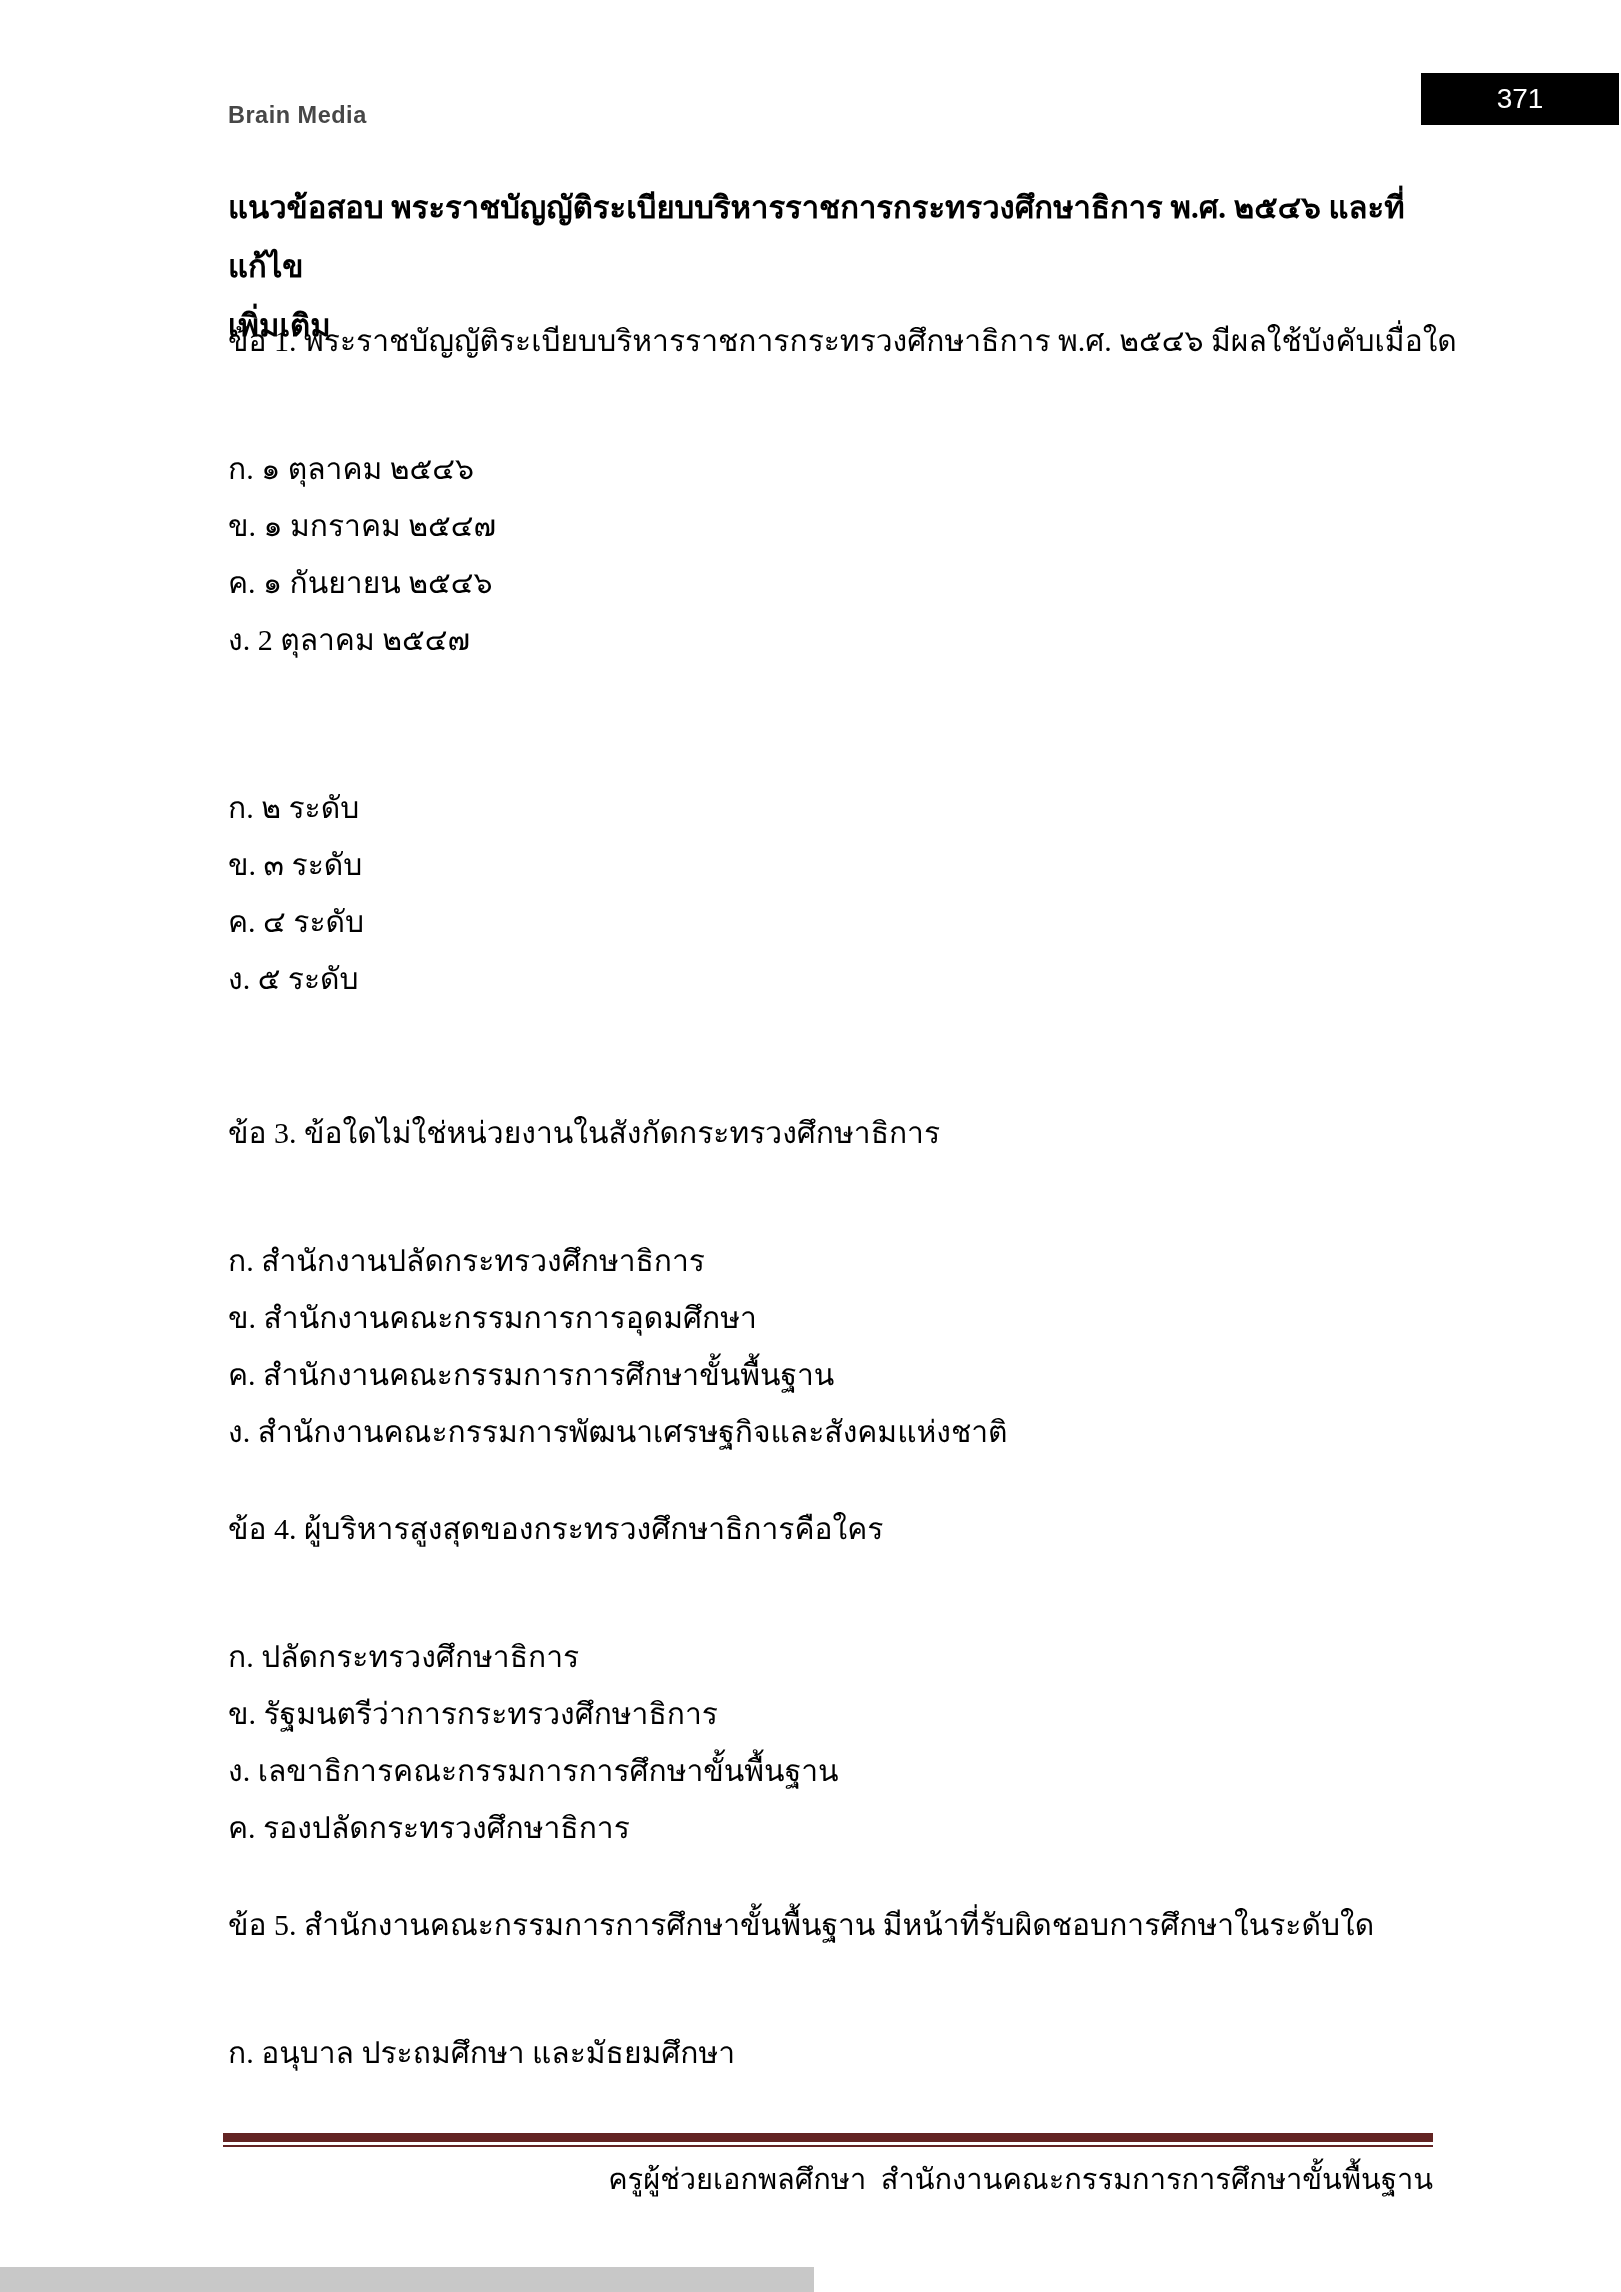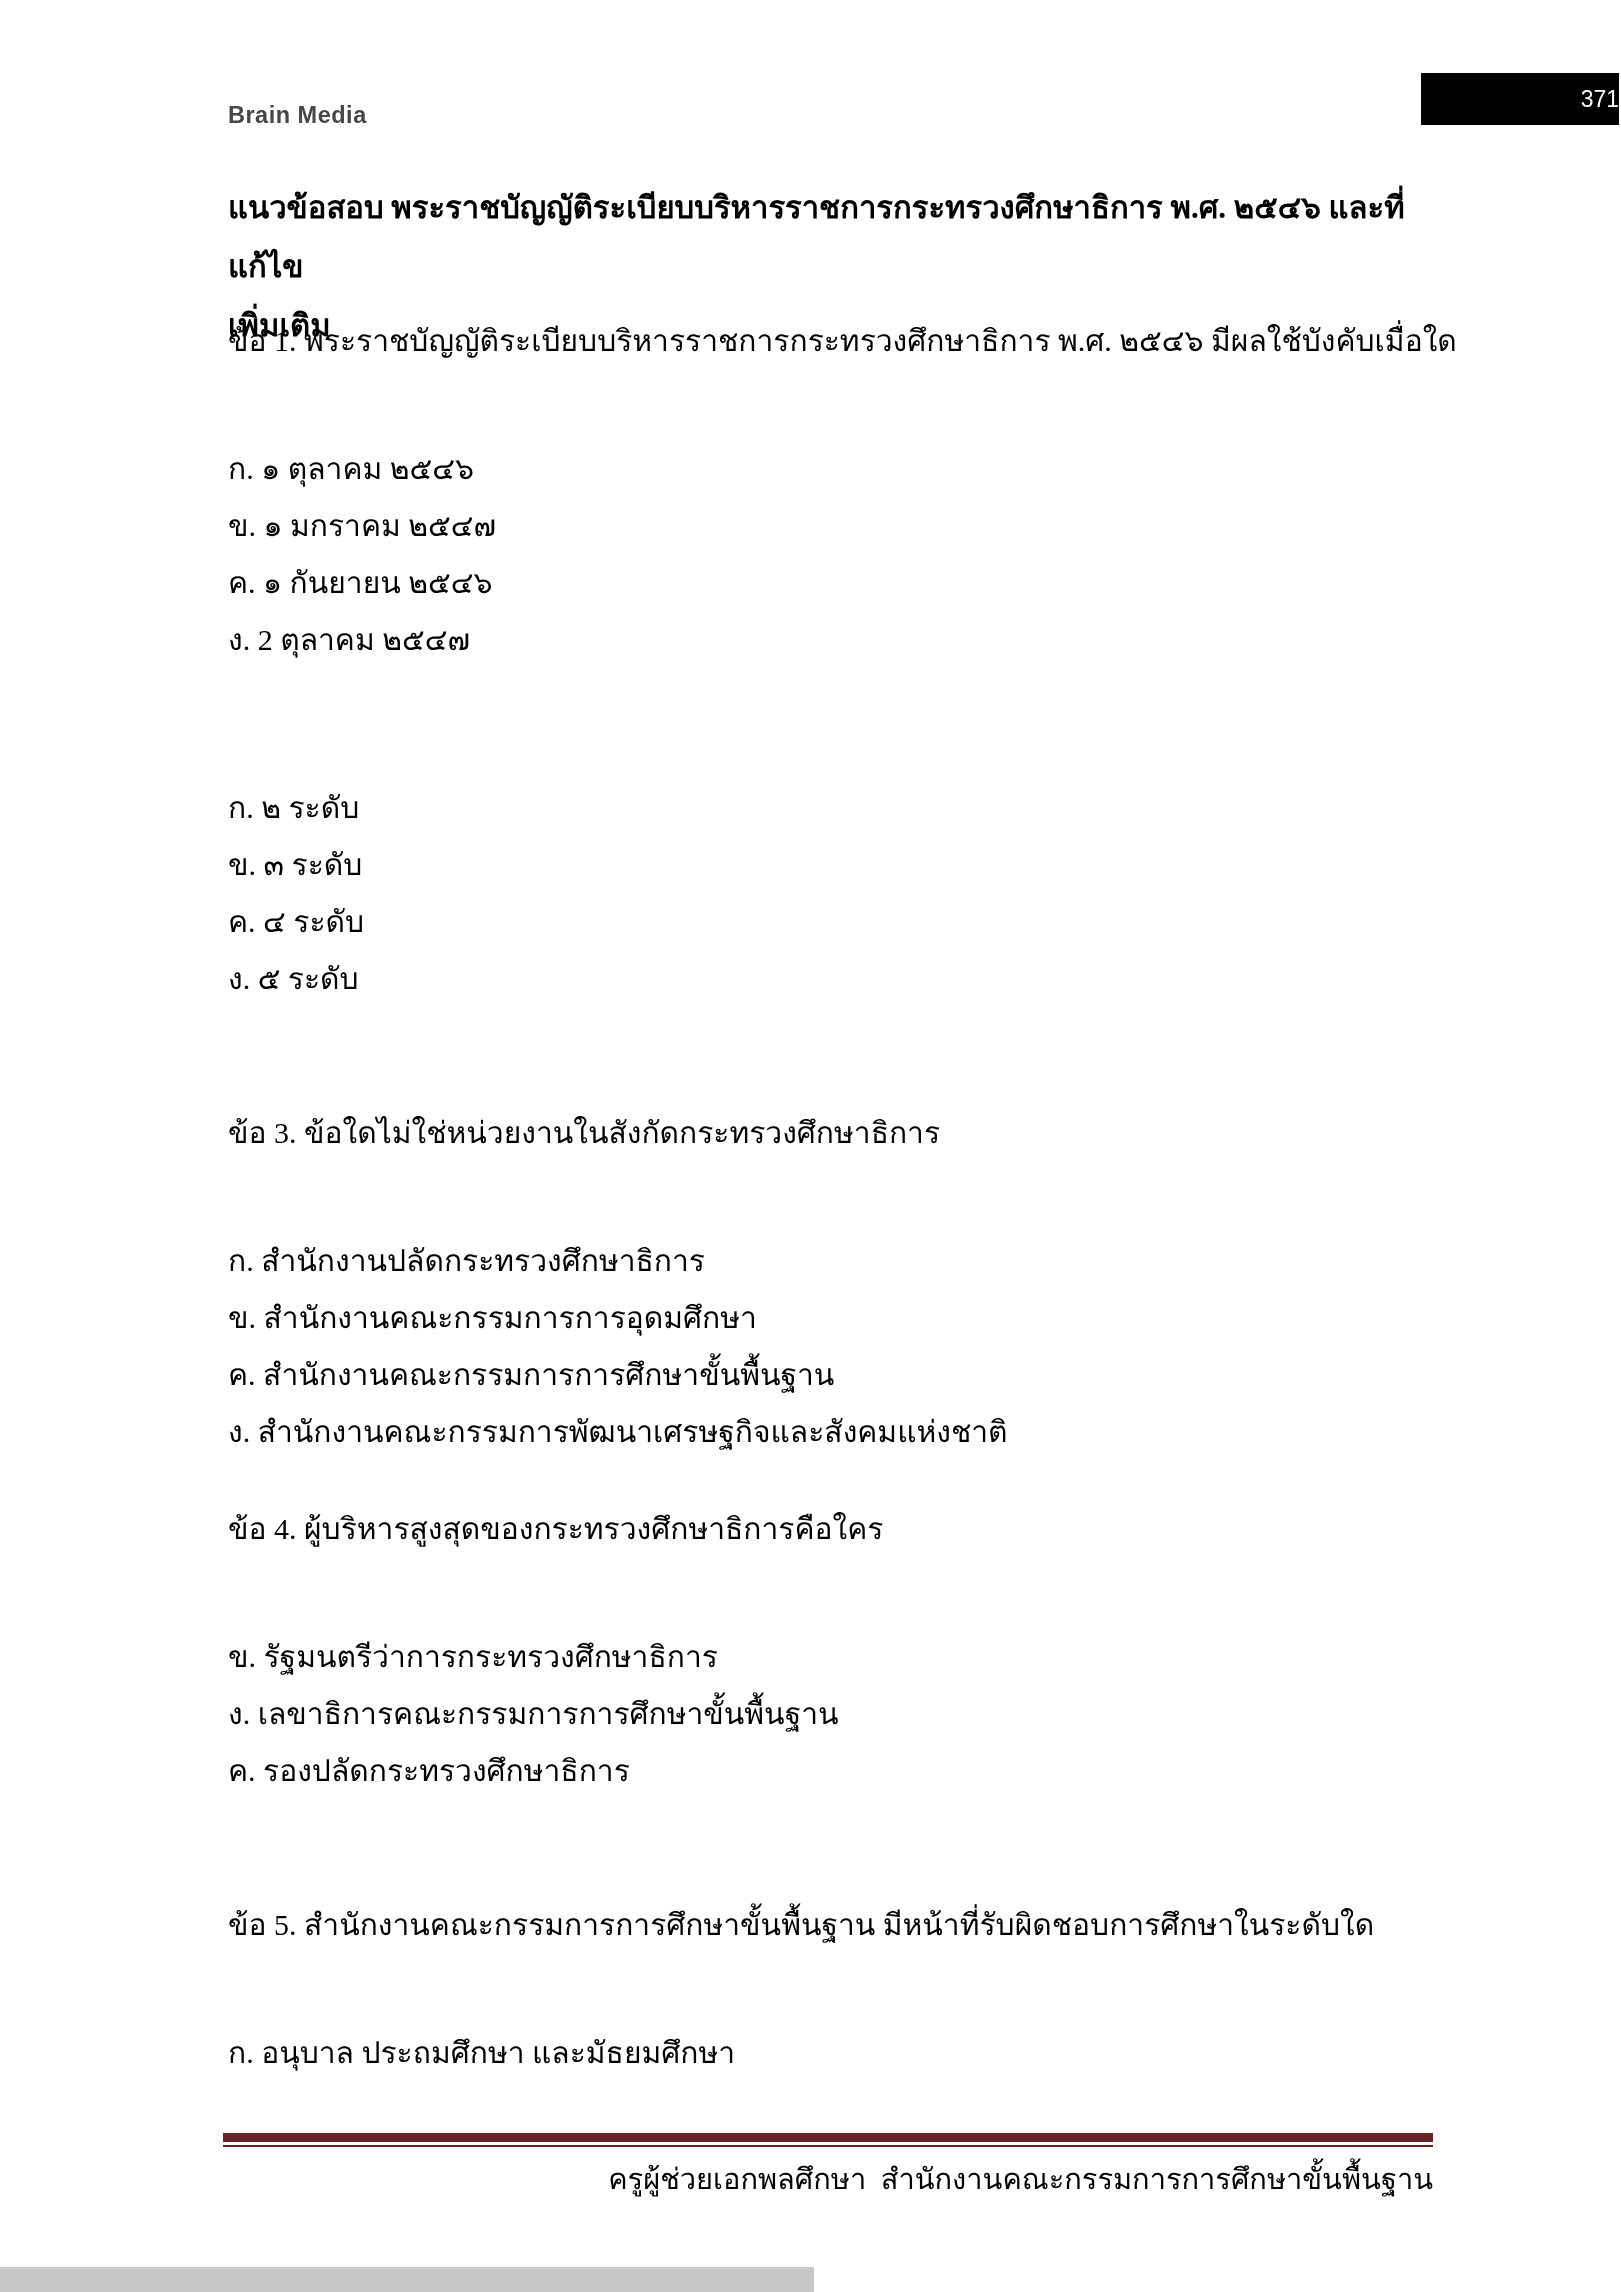--- a/index.html
+++ b/index.html
@@ -12,23 +12,23 @@
     color:#000;
   }
   .brand{
     position:absolute;left:228px;top:102px;
     font-family:"Liberation Sans","DejaVu Sans",sans-serif;
     font-size:23.5px;color:#474747;letter-spacing:0.5px;font-weight:bold;
   }
   .pagenum{
     position:absolute;left:1421px;top:73px;width:198px;height:52px;
     background:#000000;color:#ffffff;
-    display:flex;align-items:center;justify-content:flex-end;
+    display:flex;align-items:center;justify-content:center;
     font-family:"Liberation Sans","DejaVu Sans",sans-serif;
-    font-size:23px;
+    font-size:28px;
   }
   .title{
     position:absolute;left:228px;top:178px;right:157px;
     font-weight:bold;font-size:31px;line-height:59px;
   }
   .question{
     position:absolute;left:228px;right:157px;
     font-size:30px;line-height:57px;
   }
   .q1{top:312px;} .q2{top:708px;} .q3{top:1104px;} .q4{top:1500px;} .q5{top:1896px;}
@@ -89,20 +89,21 @@
       <div class="choice">ก. สำนักงานปลัดกระทรวงศึกษาธิการ</div>
       <div class="choice">ข. สำนักงานคณะกรรมการการอุดมศึกษา</div>
       <div class="choice">ค. สำนักงานคณะกรรมการการศึกษาขั้นพื้นฐาน</div>
       <div class="choice">ง. สำนักงานคณะกรรมการพัฒนาเศรษฐกิจและสังคมแห่งชาติ</div>
     </div>
   </section>
 
   <section class="question q4">
     <div class="qtext">ข้อ 4. ผู้บริหารสูงสุดของกระทรวงศึกษาธิการคือใคร</div>
     <div class="choices">
+      <div class="choice">ก. ปลัดกระทรวงศึกษาธิการ</div>
       <div class="choice">ข. รัฐมนตรีว่าการกระทรวงศึกษาธิการ</div>
       <div class="choice">ง. เลขาธิการคณะกรรมการการศึกษาขั้นพื้นฐาน</div>
       <div class="choice">ค. รองปลัดกระทรวงศึกษาธิการ</div>
     </div>
   </section>
 
   <section class="question q5">
     <div class="qtext">ข้อ 5. สำนักงานคณะกรรมการการศึกษาขั้นพื้นฐาน มีหน้าที่รับผิดชอบการศึกษาในระดับใด</div>
     <div class="choices">
       <div class="choice">ก. อนุบาล ประถมศึกษา และมัธยมศึกษา</div>

